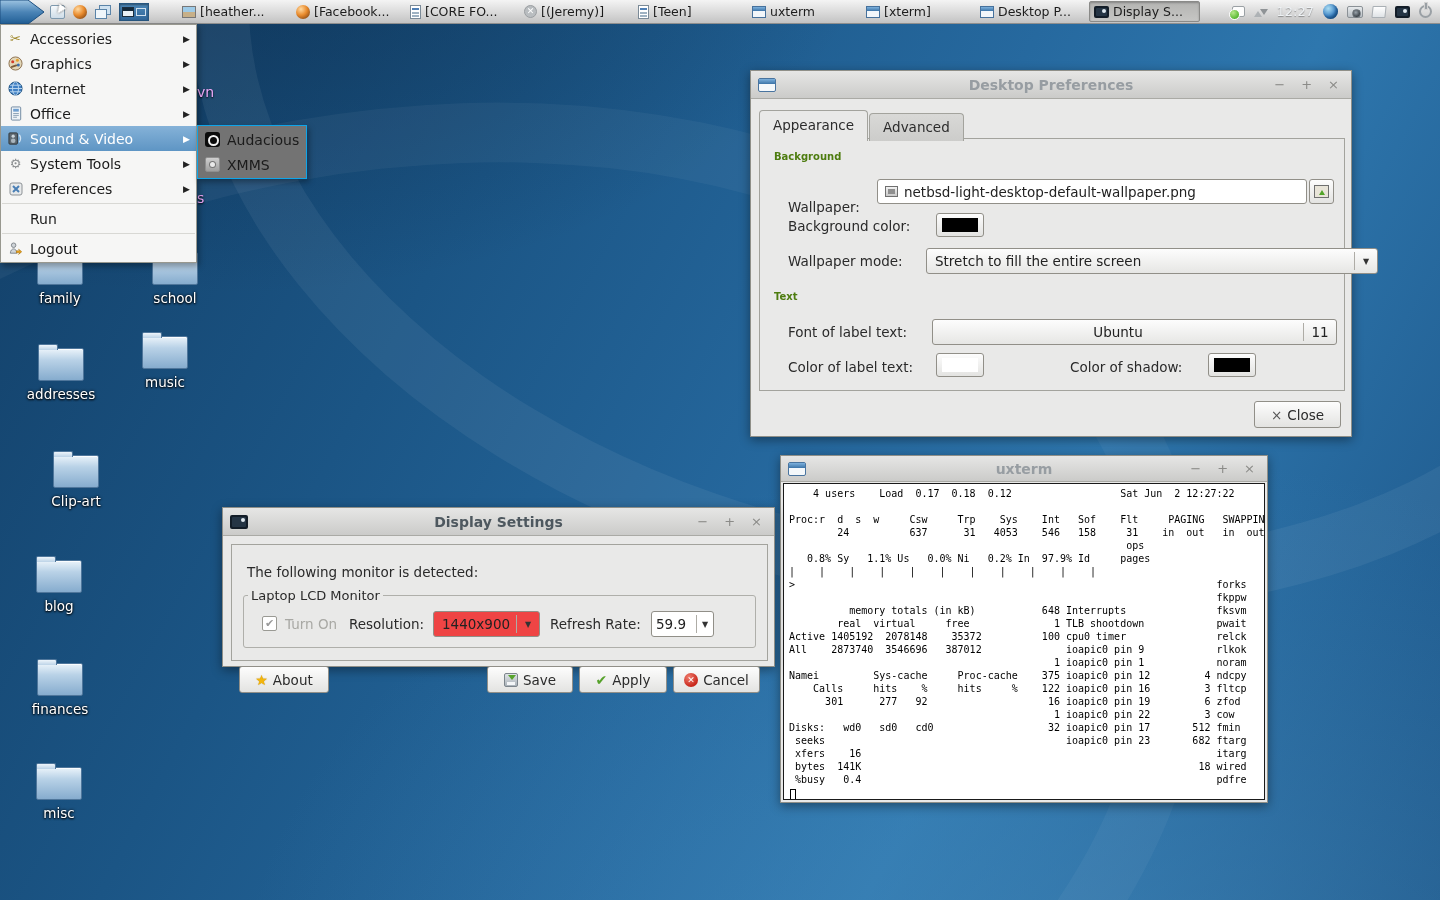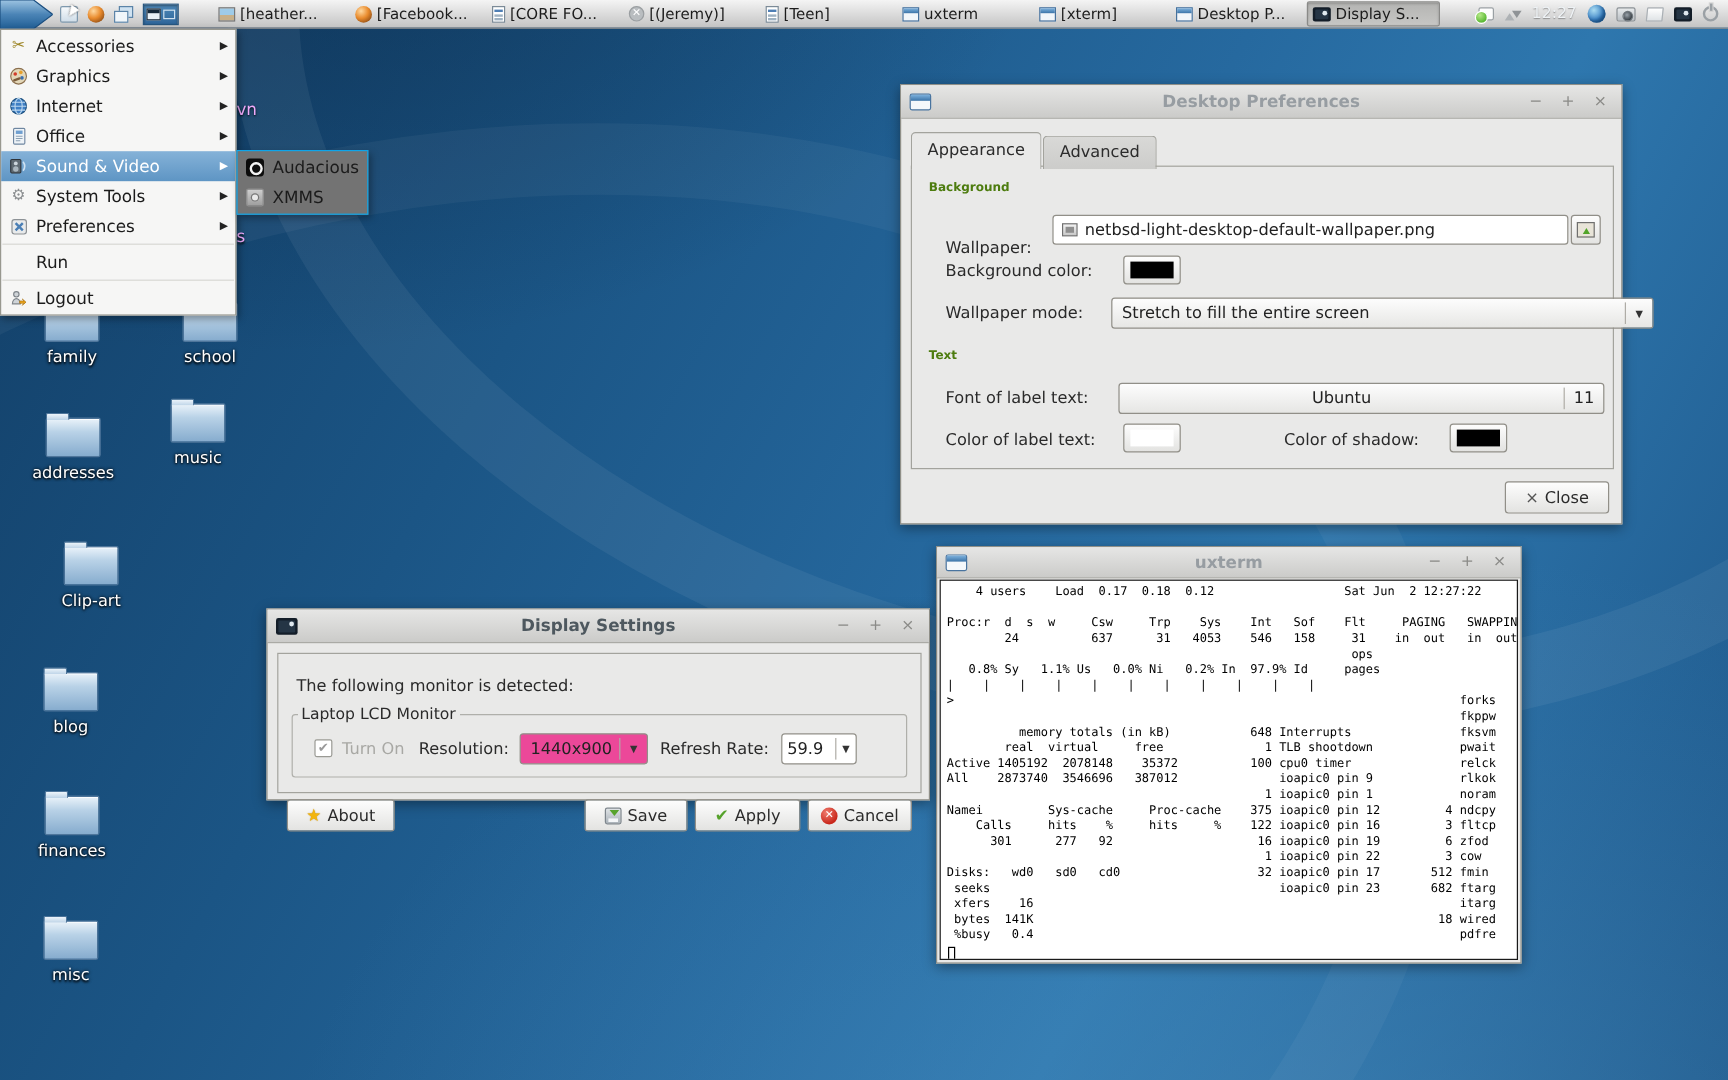--- a/index.html
+++ b/index.html
@@ -359,21 +359,21 @@
       <span>×</span>
     </span>
   </div>
   <div class="frame"></div>
   <span class="flabel" style="position:absolute; left:24px; top:56px;">The following monitor is detected:</span>
   <fieldset>
     <legend>Laptop LCD Monitor</legend>
     <span class="checkbox" style="position:absolute; left:18px; top:13px;">✔</span>
     <span class="flabel dim" style="position:absolute; left:41px; top:13px;">Turn On</span>
     <span class="flabel" style="position:absolute; left:105px; top:13px;">Resolution:</span>
-    <div class="combo" style="position:absolute; left:189px; top:8px; width:107px; height:26px; background:#ec4899;">
+    <div class="combo" style="position:absolute; left:189px; top:8px; width:107px; height:26px; background:#ef4444;">
       <span class="cval">1440x900</span>
       <span class="csep"></span>
       <span class="carr">▼</span>
     </div>
     <span class="flabel" style="position:absolute; left:306px; top:13px;">Refresh Rate:</span>
     <div class="combo" style="position:absolute; left:407px; top:8px; width:63px; height:26px; background:#fff;">
       <span class="cval" style="padding:0 4px;">59.9</span>
       <span class="csep"></span>
       <span class="carr" style="width:16px;">▼</span>
     </div>

